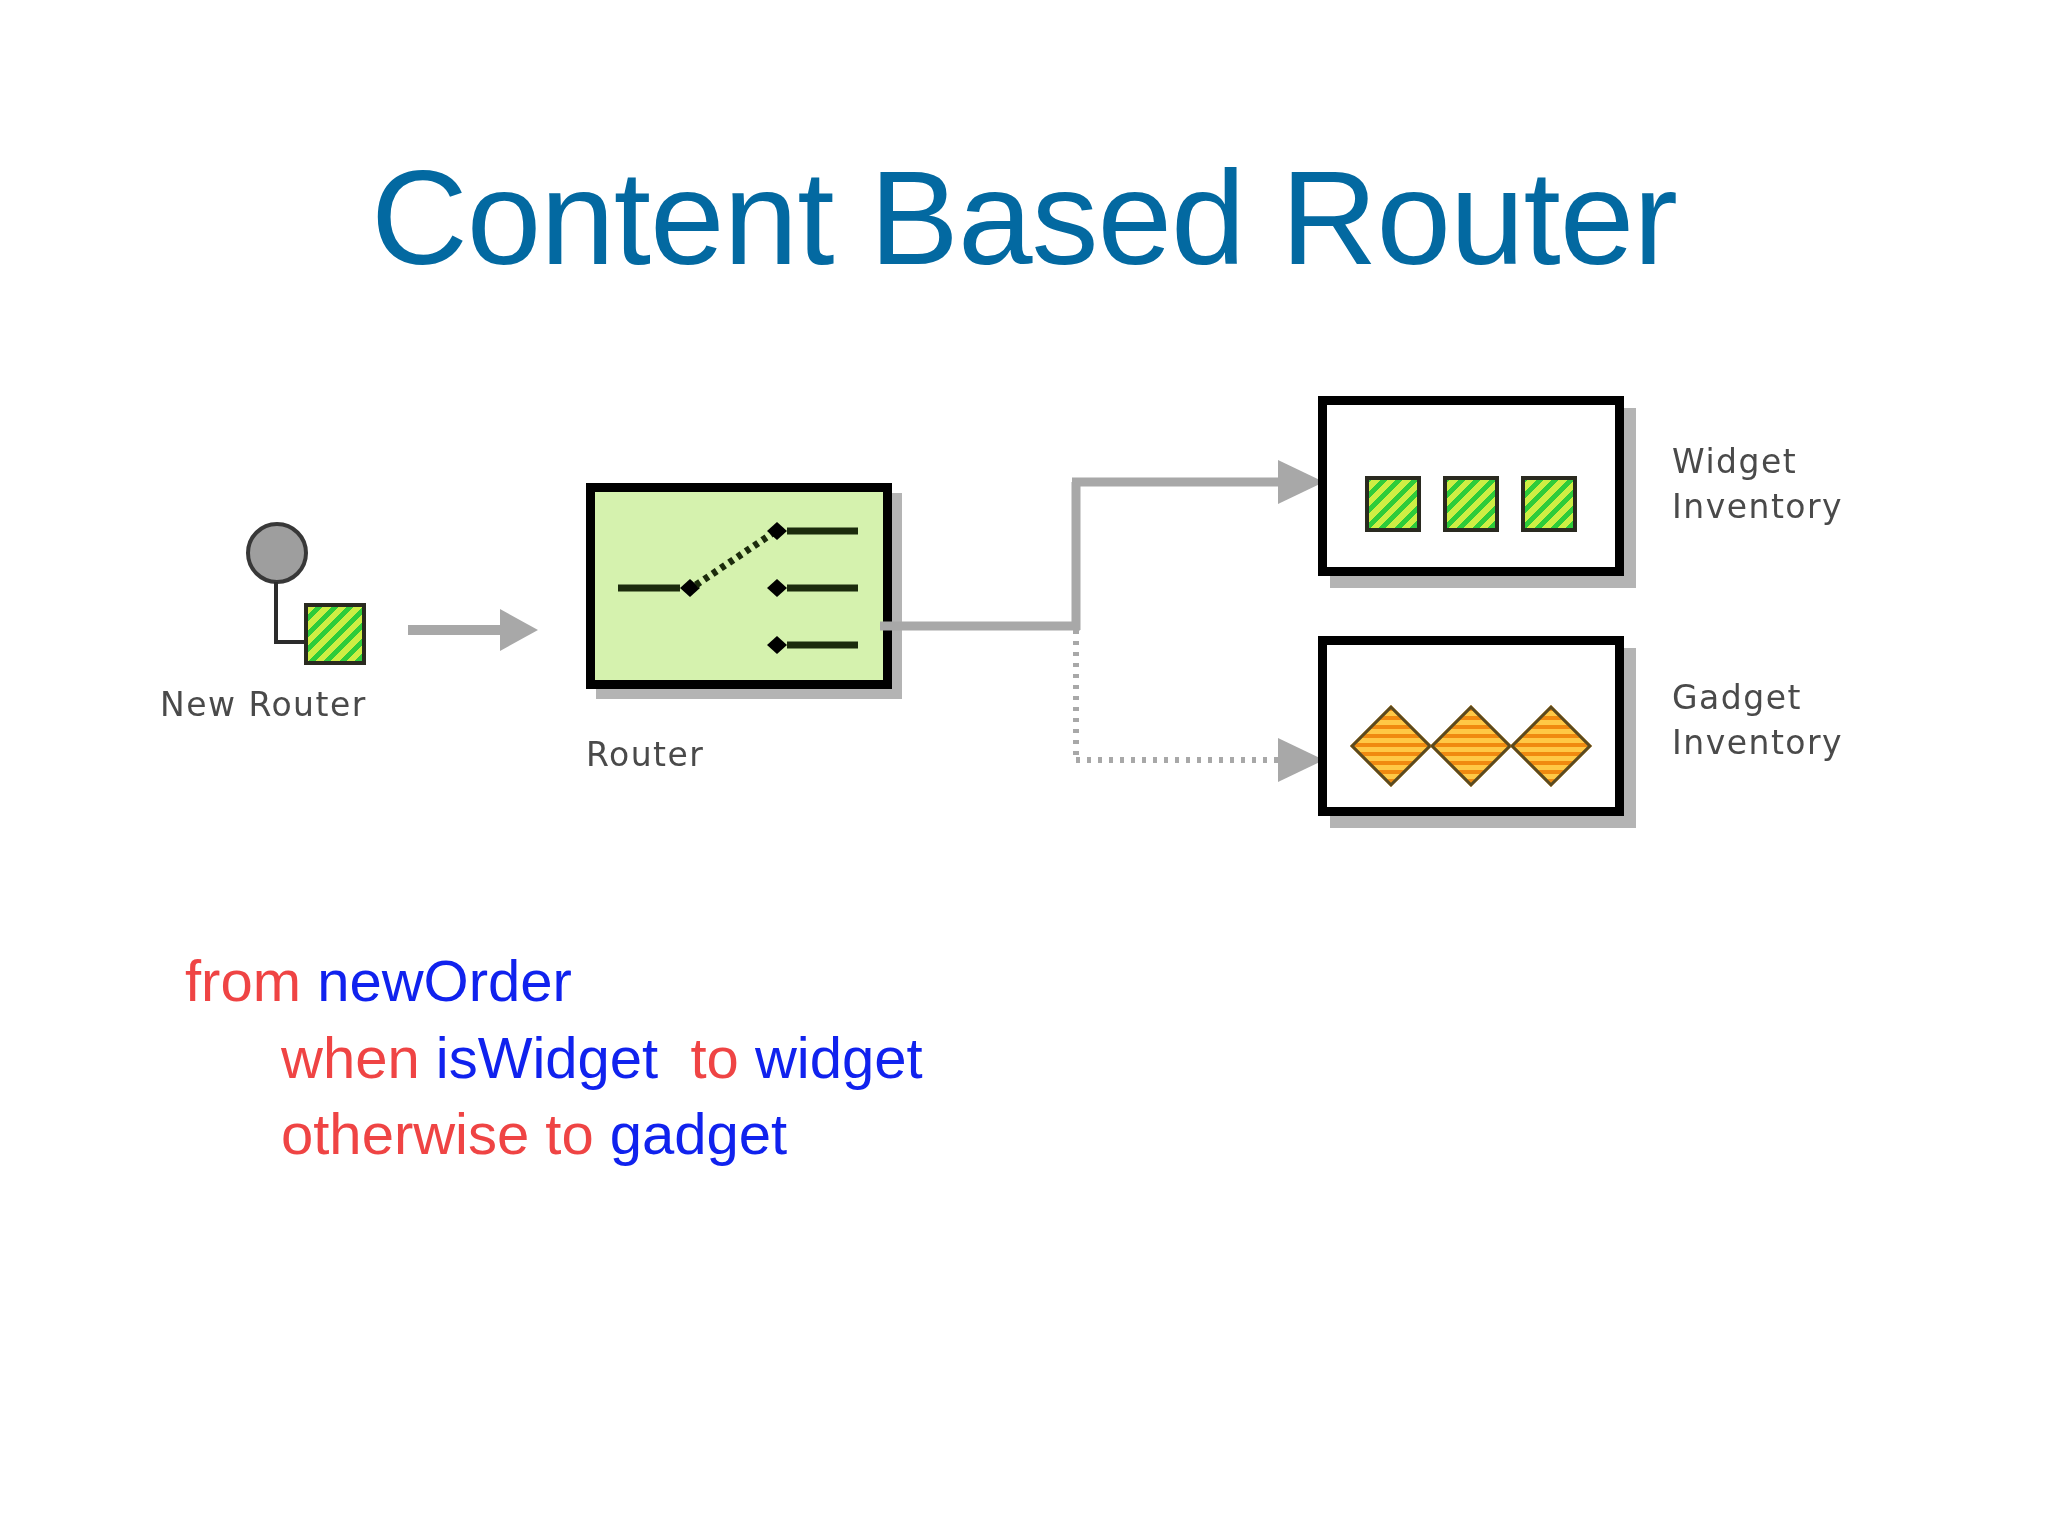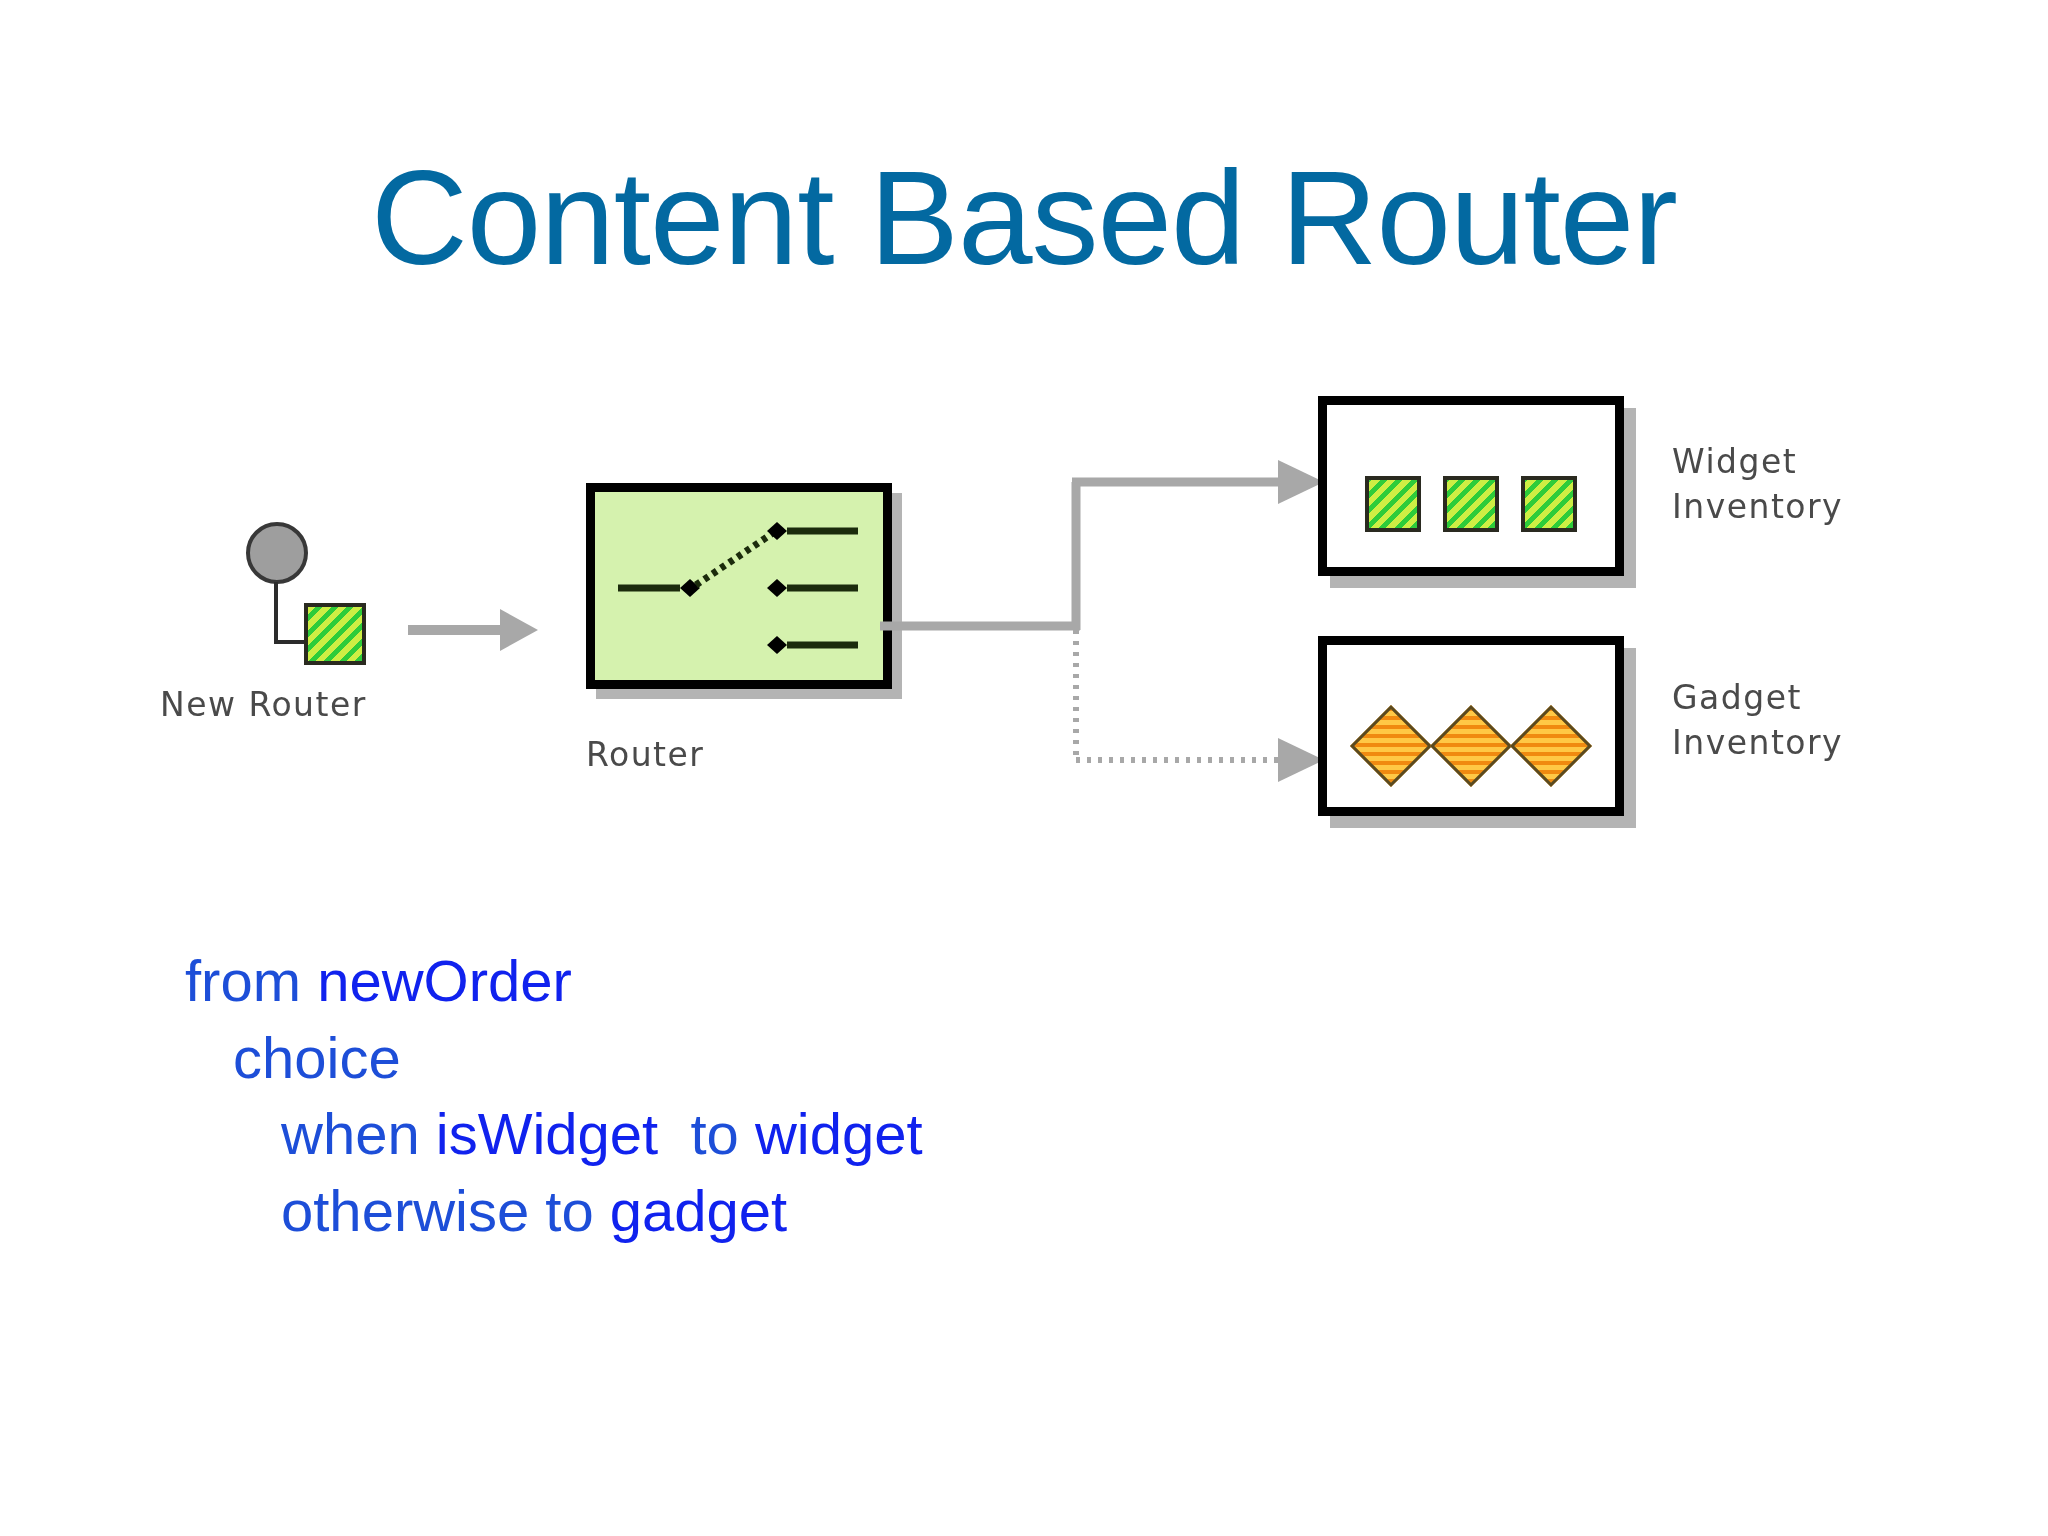--- a/index.html
+++ b/index.html
@@ -189,21 +189,21 @@
     font-family: "Liberation Sans", sans-serif;
     font-size: 58px;
     line-height: 1.15;
     color: #000000;
   }
   .code-line { white-space: pre; }
   .code-line.l1 { margin-left: 0px; }
   .code-line.l2 { margin-left: 48px; margin-top: 10px; }
   .code-line.l3 { margin-left: 96px; margin-top: 10px; }
   .code-line.l4 { margin-left: 96px; margin-top: 10px; }
-  .kw  { color: #1d4ed8; }
+  .kw  { color: #ef4444; }
   .id  { color: #1022ee; text-align: center; }
 </style>
 </head>
 <body>
 
 <div class="slide-title">Content Based Router</div>
 
 <div class="diagram-wrap">
 
   <div class="msg-circle" style="position:absolute"></div>
@@ -265,18 +265,17 @@
     <div class="gadget-item"></div>
     <div class="gadget-item"></div>
   </div>
   <div class="inv-label gadget-label" style="position:absolute">Gadget
 Inventory</div>
 </div>
 
 <div class="code-block">
   <div class="code-line l1"><span class="kw">from </span><span class="id">newOrder</span></div>
 
-  <div class="code-line l2"><span class="kw">choice</span></div>
 
   <div class="code-line l3"><span class="kw">when </span><span class="id">isWidget</span><span class="kw">  to </span><span class="id">widget</span></div>
 
   <div class="code-line l4"><span class="kw">otherwise to </span><span class="id">gadget</span></div>
 </div>
 
 </body></html>

